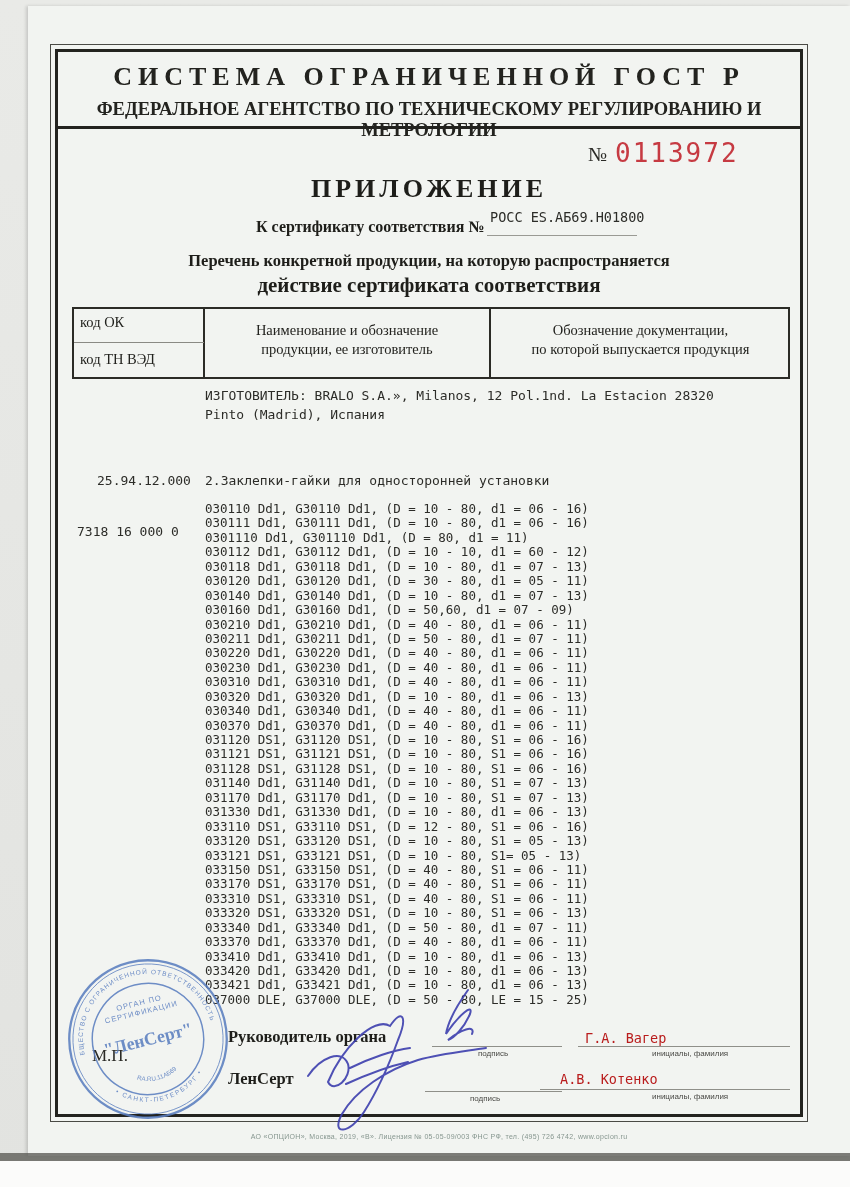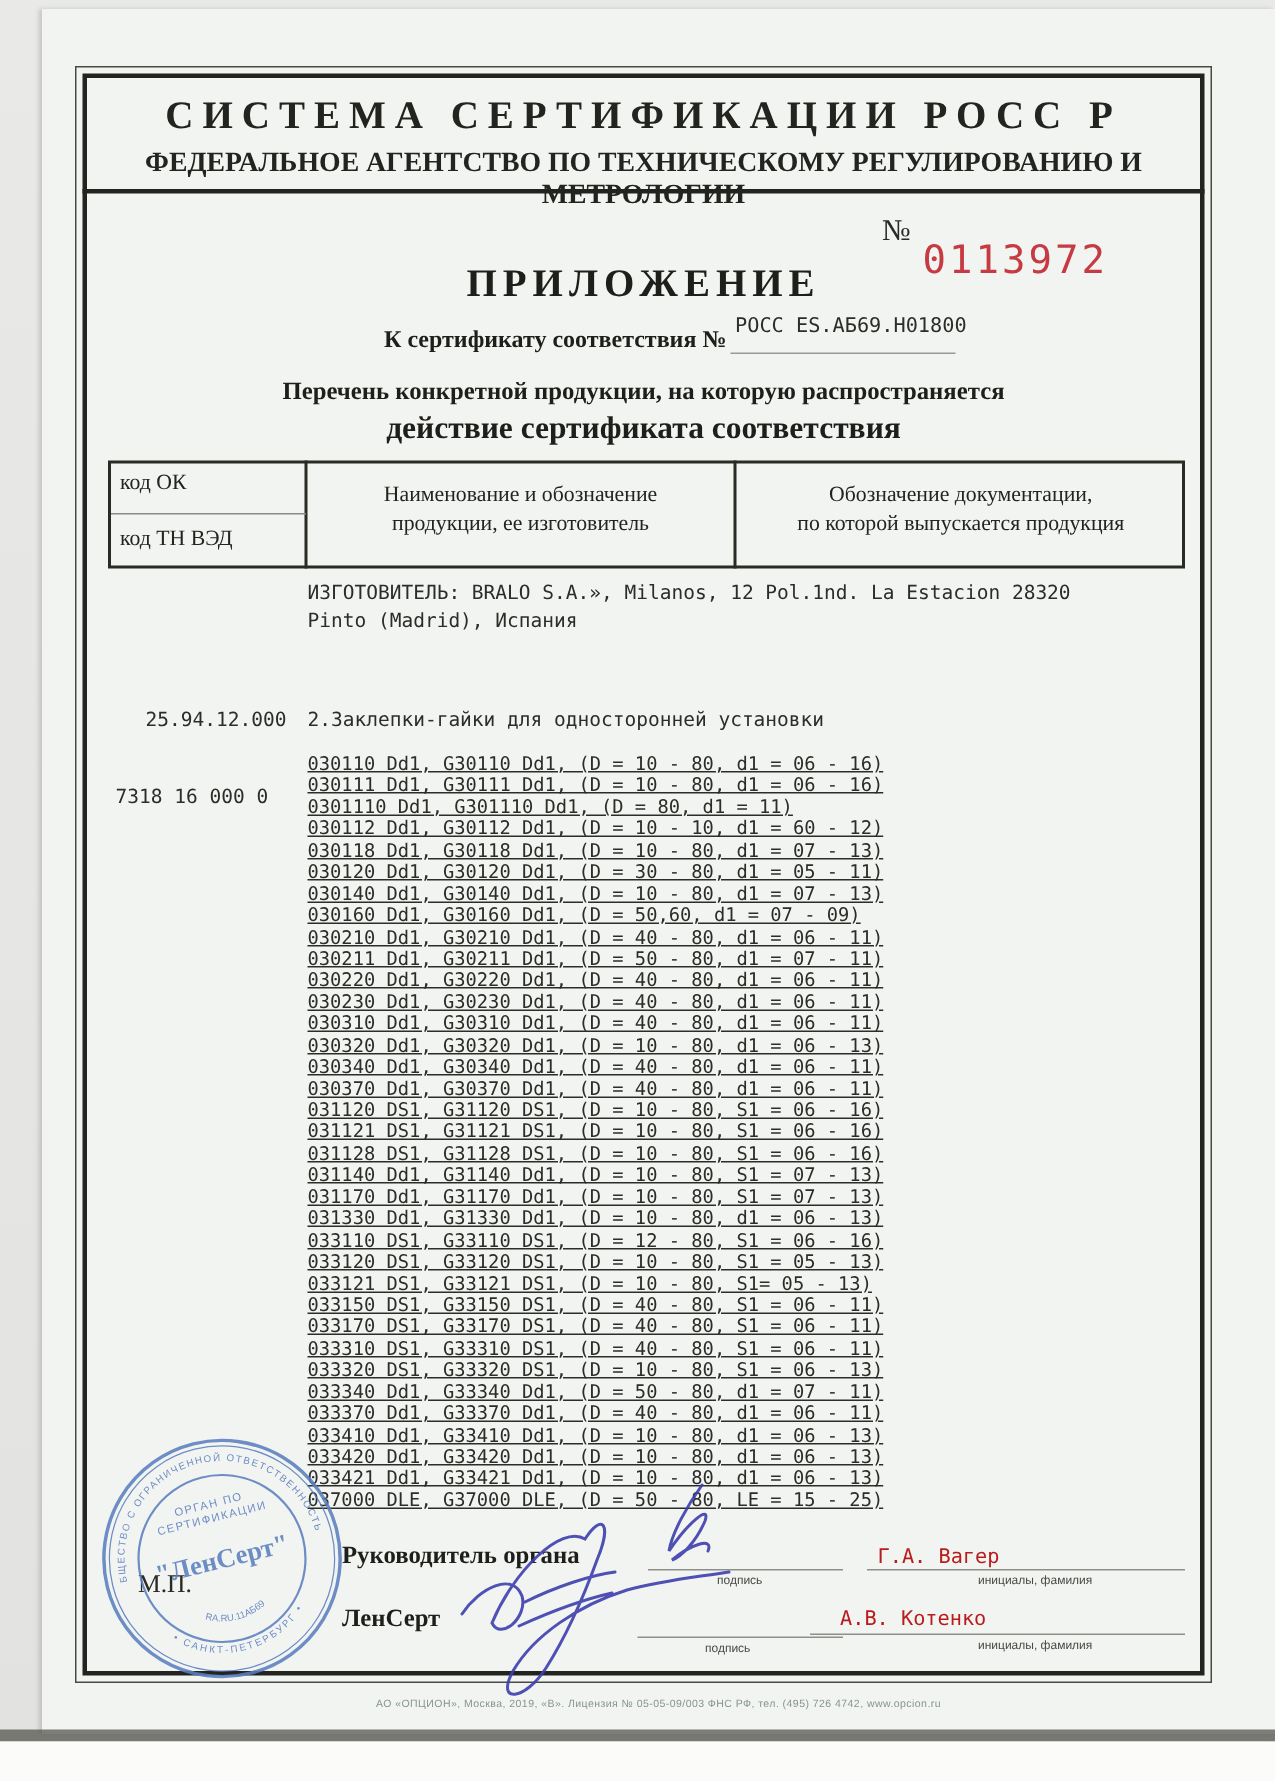--- a/index.html
+++ b/index.html
@@ -24,21 +24,21 @@
     left:55px; top:62px; width:748px; text-align:center;
     font-size:26px; font-weight:bold; letter-spacing:6px; color:#23231f;
   }
   .doc-subtitle {
     left:55px; top:99px; width:748px; text-align:center;
     font-size:18.5px; font-weight:bold; letter-spacing:0px; color:#23231f;
   }
   .blank-number { left:588px; top:143px; font-size:20px; color:#2a2a26; }
   .blank-number-value {
     left:615px; top:138px; font-family:"DejaVu Sans Mono", monospace;
-    font-size:26px; color:#c63a42; letter-spacing:2px;margin-top:21px;
+    font-size:26px; color:#c63a42; letter-spacing:2px;
   }
   .appendix-title {
     left:55px; top:174px; width:748px; text-align:center;
     font-size:26px; font-weight:bold; letter-spacing:4px; color:#1e1e1a;
   }
   .cert-label { left:256px; top:218px; font-size:16px; font-weight:bold; color:#1e1e1a; }
   .cert-value { left:490px; top:209px; font-family:"DejaVu Sans Mono", monospace; font-size:13.5px; color:#33332f; }
   .cert-underline { left:487px; top:235px; width:150px; height:1px; background:#9a9a94; }
   .desc-line1 { left:55px; top:251px; width:748px; text-align:center; font-size:16.5px; font-weight:bold; color:#1e1e1a; }
   .desc-line2 { left:55px; top:273px; width:748px; text-align:center; font-size:21px; font-weight:bold; color:#1e1e1a; }
@@ -53,21 +53,21 @@
   .c-ok   { left:80px; top:314px; }
   .c-tnv  { left:80px; top:351px; }
   .c-name { left:205px; top:321px; width:284px; }
   .c-doc  { left:491px; top:321px; width:299px; }
 
   .mono { font-family:"DejaVu Sans Mono", monospace; color:#2c2c28; white-space:pre; }
   .mfr { left:205px; top:387px; font-size:13px; line-height:18.5px; }
   .code-ok { left:77px; top:473px; font-size:13px;margin-left:20px; }
   .product-title { left:205px; top:473px; font-size:13px; }
   .code-tnved { left:77px; top:503px; font-size:13px;margin-top:21px; }
-  .items { left:205px; top:502px; font-size:12.5px;text-decoration:underline; }
+  .items { left:205px; top:502px; font-size:12.5px; }
   .items .code-line { height:14.44px; line-height:14.44px; white-space:pre; }
 
   .sig-label { font-size:16.5px; font-weight:bold; color:#1e1e1a; }
   .lbl-head { left:228px; top:1027px; }
   .lbl-expert { left:228px; top:1069px; }
   .sig-line { height:1px; background:#8f8f89; }
   .sl1 { left:432px; top:1046px; width:130px; }
   .sl2 { left:425px; top:1091px; width:137px; }
   .nl1 { left:578px; top:1046px; width:212px; }
   .nl2 { left:540px; top:1089px; width:250px; }
@@ -94,21 +94,21 @@
 
 <div class="scan-bg"></div>
 <div class="paper"></div>
 <div class="paper-shadow"></div>
 <div class="below-paper"></div>
 
 <div class="frame-outer abs"></div>
 <div class="frame-inner abs"></div>
 <div class="header-divider abs"></div>
 
-<div class="doc-title abs">СИСТЕМА СЕРТИФИКАЦИИ РОСС Р</div>
+<div class="doc-title abs">СИСТЕМА ОГРАНИЧЕННОЙ ГОСТ Р</div>
 <div class="doc-subtitle abs">ФЕДЕРАЛЬНОЕ АГЕНТСТВО ПО ТЕХНИЧЕСКОМУ РЕГУЛИРОВАНИЮ И МЕТРОЛОГИИ</div>
 
 <div class="blank-number abs">№</div>
 <div class="blank-number-value abs">0113972</div>
 
 <div class="appendix-title abs">ПРИЛОЖЕНИЕ</div>
 <div class="cert-label abs">К сертификату соответствия №</div>
 <div class="cert-value abs mono">РОСС ES.АБ69.Н01800</div>
 <div class="cert-underline abs"></div>
 <div class="desc-line1 abs">Перечень конкретной продукции,  на которую распространяется</div>

